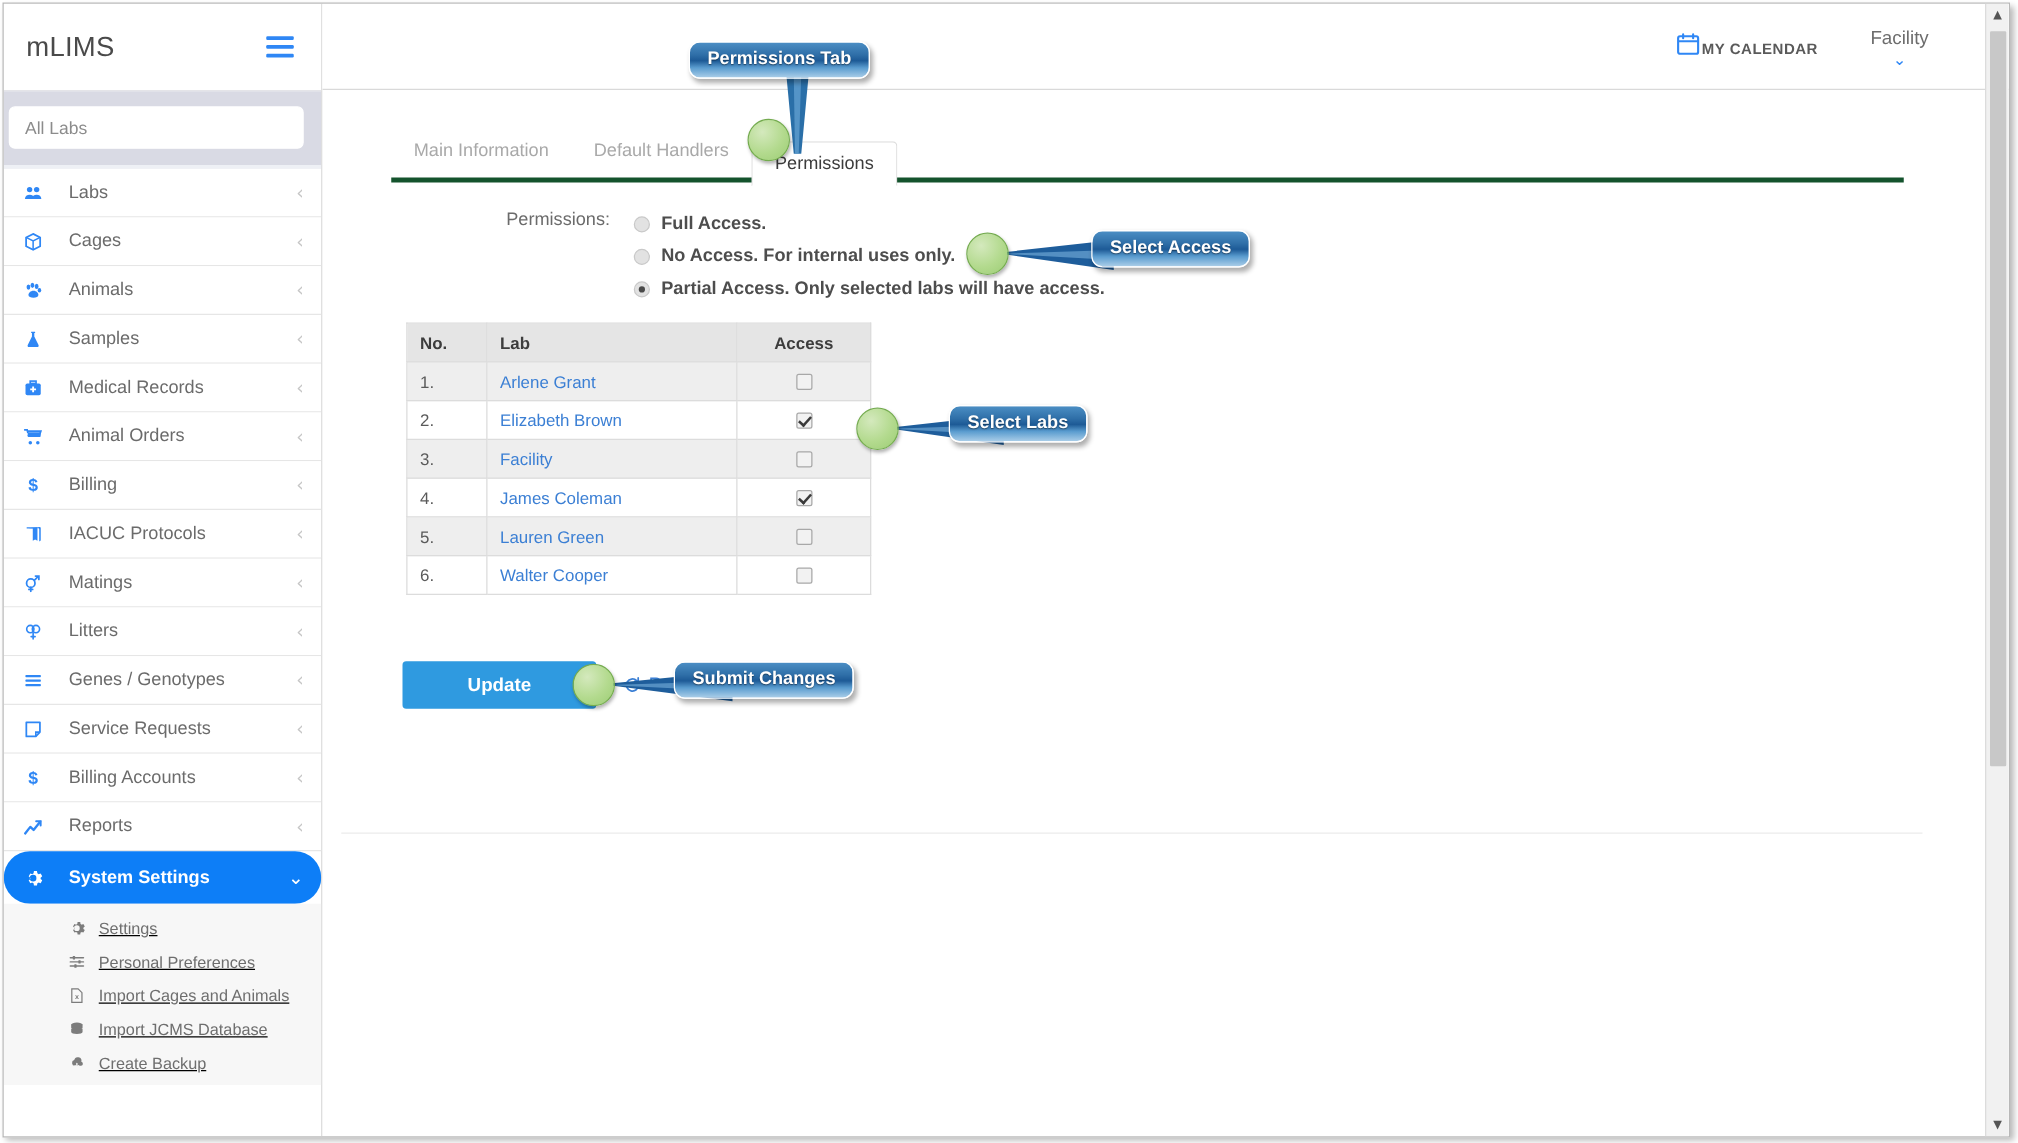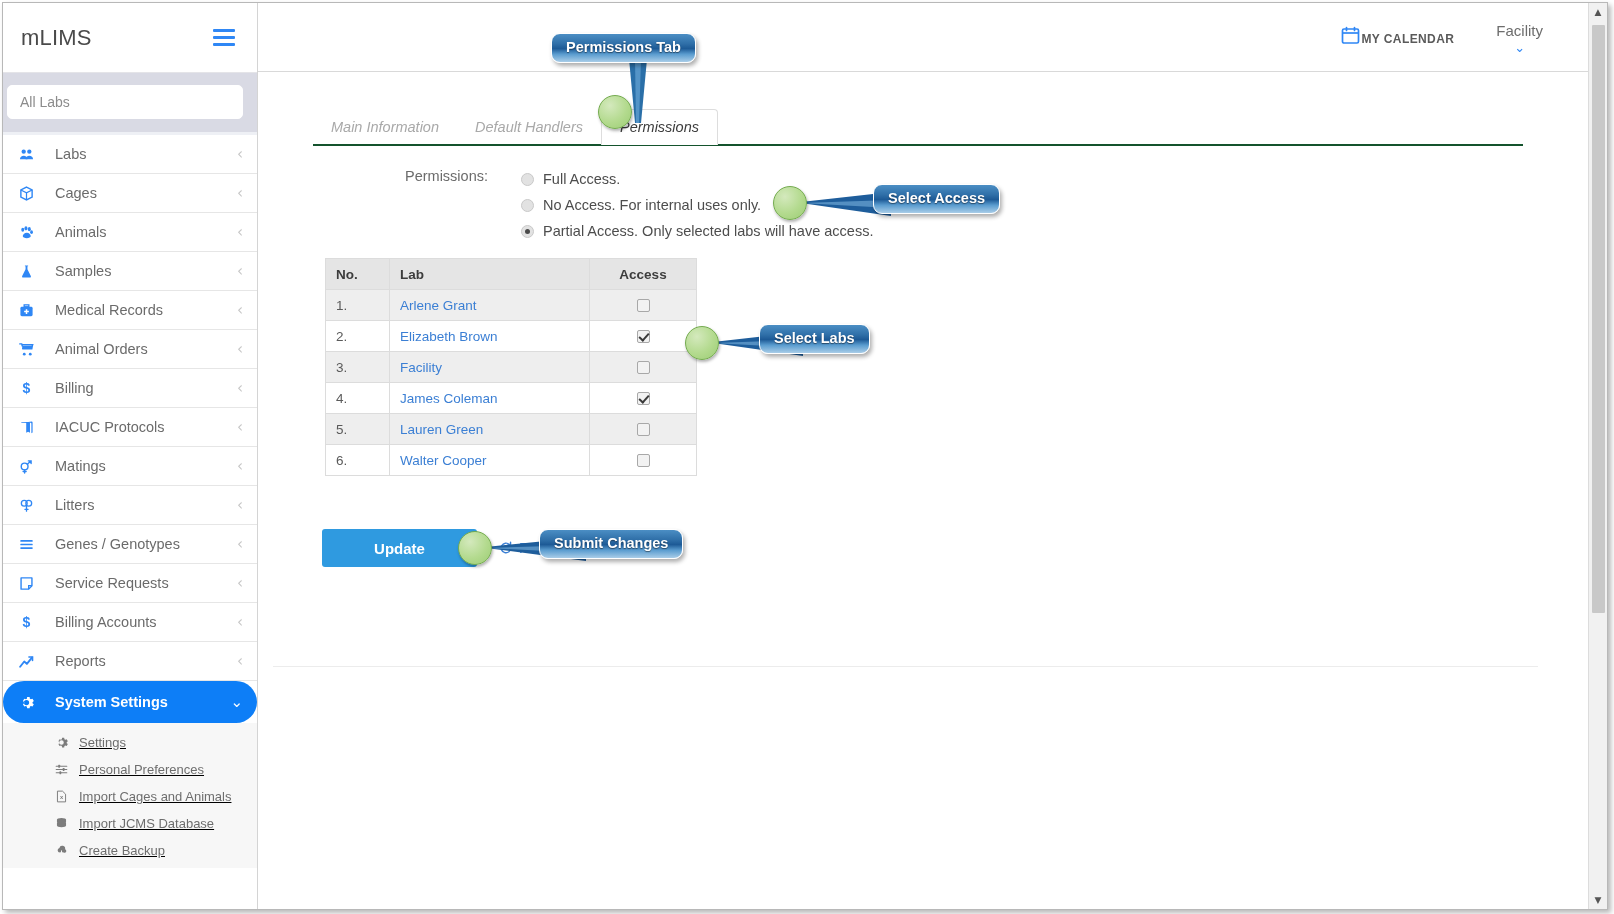--- a/index.html
+++ b/index.html
@@ -148,22 +148,22 @@
     background: #fff;
     border-bottom: 1px solid #ececec;
   }
 
   
   #tabs {
     position: absolute;
     left: 40px; top: 40px;
     width: 1210px;
     height: 33px;
-    border-bottom: 2px solid #14532d;
-    display: flex; align-items: flex-end; font-style: italic;
+    border-bottom: 4px solid #14532d;
+    display: flex; align-items: flex-start;
   }
   .tab {
     font-size: 14.5px; color: #a9a9a9;
     padding: 0 18px 9px 18px;
     cursor: pointer;
     white-space: nowrap;
   }
   .tab.active {
     color: #3c3c3c;
     background: #ffffff;
@@ -173,21 +173,21 @@
     padding: 9px 18px 9px 18px;
     margin-bottom: -1px;
   }
 
   
   #permblock { position: absolute; left: 40px; top: 93px; }
   #permlabelcol {
     position: absolute; left: 92px; top: 2px;
     font-size: 14.5px; color: #6b6b6b;
   }
-  #radios { position: absolute; left: 208px; top: 0; }
+  #radios { position: absolute; left: 194px; top: 0; font-weight: bold; }
   .radio-row {
     display: flex; align-items: center;
     height: 26px; margin-bottom: 0;
     cursor: pointer;
   }
   .radio-dot {
     width: 13px; height: 13px; border-radius: 50%;
     background: #e2e2e2; border: 1px solid #c9c9c9;
     margin-right: 9px; flex: 0 0 13px;
     position: relative;

